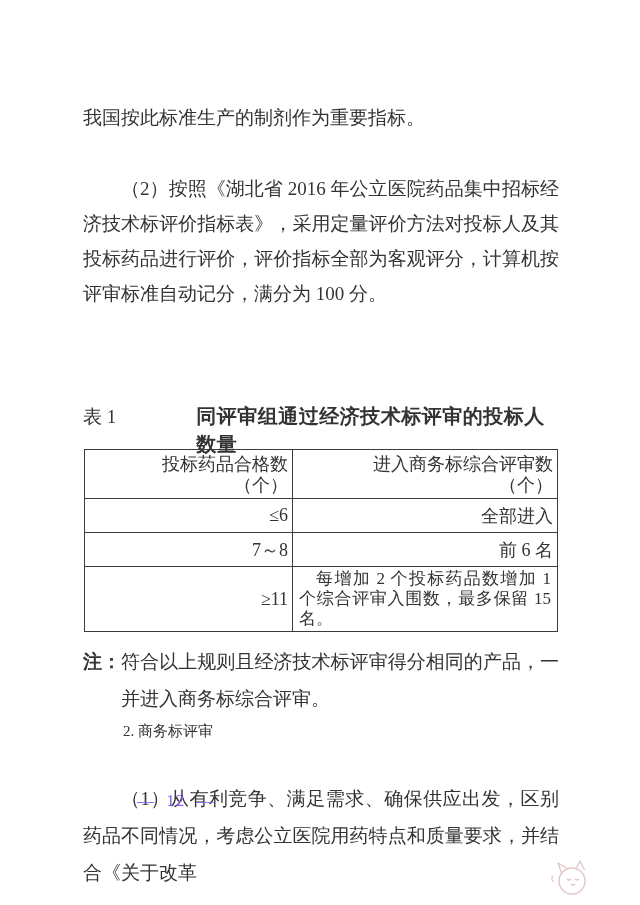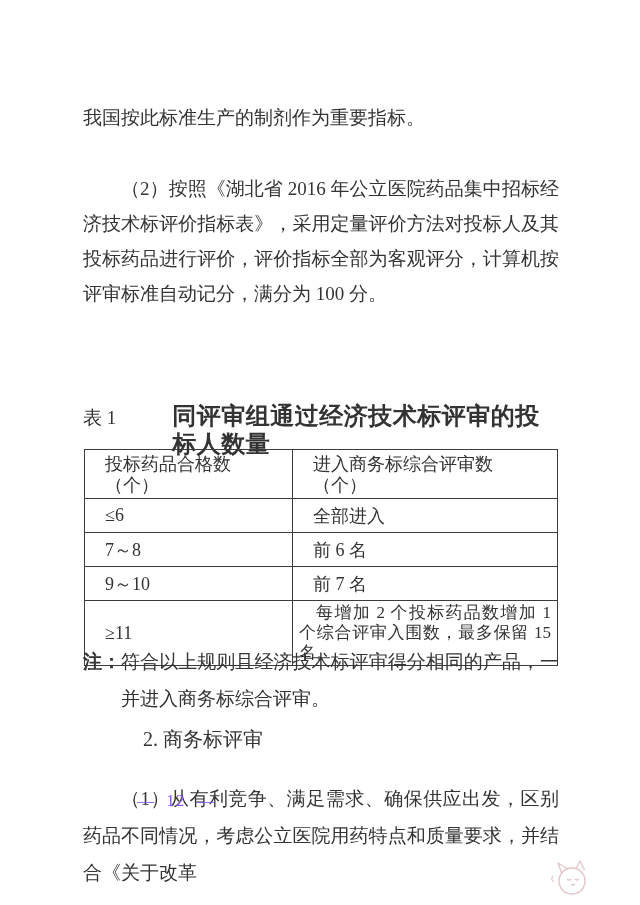--- a/index.html
+++ b/index.html
@@ -34,40 +34,40 @@
     position: absolute;
     left: 83px;
     top: 402px;
     width: 476px;
     font-size: 19px;
     line-height: 28px;
     display: flex;
     align-items: baseline;
   }
   .cap-label { flex: 0 0 auto; }
-  .cap-title { font-weight: bold; font-size: 24px; margin-left: 56px; letter-spacing: 0.5px; }
+  .cap-title { font-weight: bold; font-size: 20px; margin-left: 80px; letter-spacing: 0.5px; }
 
   
   .drug-table {
     position: absolute;
     left: 84px;
     top: 449px;
     width: 474px;
     border-collapse: collapse;
     table-layout: fixed;
     font-size: 18px;
     color: #333333;
   }
   .drug-table col.c1 { width: 44%; }
   .drug-table col.c2 { width: 56%; }
   .drug-table th, .drug-table td {
     border: 1.5px solid #3b3b3b;
-    text-align: left;
+    text-align: right;
     vertical-align: middle;
-    padding: 2px 20px;
+    padding: 2px 4px;
     font-weight: normal;
   }
   .drug-table th { height: 44px; }
   .th-line1 { line-height: 22px; }
   .th-line2 { line-height: 20px; }
   .drug-table td { height: 29px; }
   .drug-table tr.last-row td { height: 40px; }
   .cell-multiline {
     text-align: justify !important;
     text-justify: inter-ideograph;
@@ -91,24 +91,24 @@
     text-indent: -38px;
     box-sizing: border-box;
   }
   .note-label { font-weight: bold; }
 
   .section-item {
     position: absolute;
     left: 83px;
     top: 712px;
     width: 476px;
-    font-size: 20px;
+    font-size: 15px;
     line-height: 30px;
     text-indent: 2.4em;
-    margin: 12px;
+    margin: 4px;
   }
 
   .block-closing { top: 744px; line-height: 37px; }
 
   
   .page-footer {
     position: absolute;
     left: 93px;
     top: 791px;
     font-size: 17px;
@@ -170,24 +170,20 @@
     </thead>
     <tbody>
       <tr>
         <td>≤6</td>
         <td>全部进入</td>
       </tr>
       <tr>
         <td>7～8</td>
         <td>前 6 名</td>
       </tr>
-      <tr>
-        <td>9～10</td>
-        <td>前 7 名</td>
-      </tr>
       <tr class="last-row">
         <td>≥11</td>
         <td class="cell-multiline">每增加 2 个投标药品数增加 1 个综合评审入围数，最多保留 15 名。</td>
       </tr>
     </tbody>
   </table>
 
   <div class="note-block">
     <span class="note-label">注：</span><span>符合以上规则且经济技术标评审得分相同的产品，一并进入商务标综合评审。</span>
   </div>

